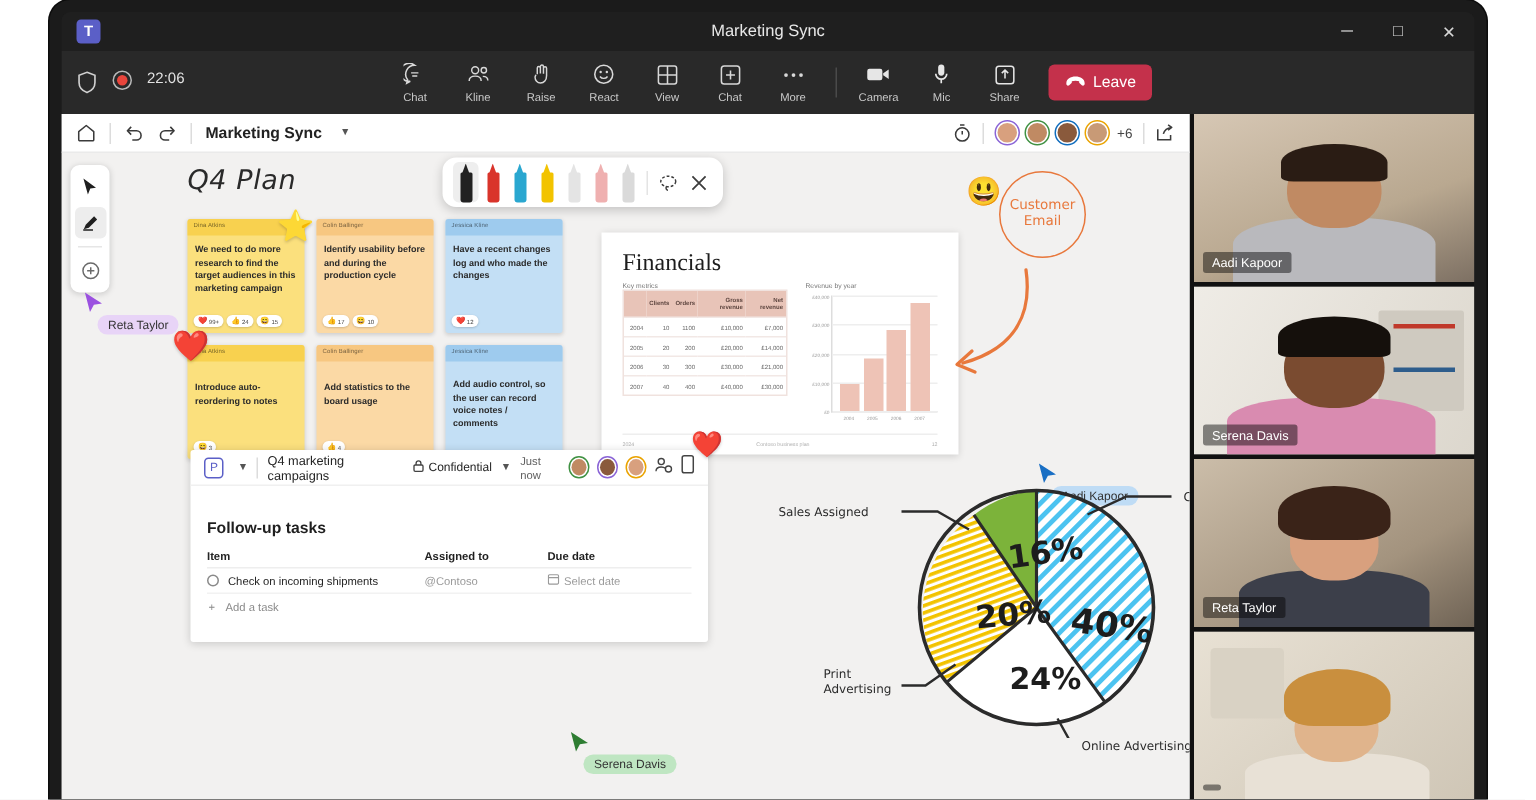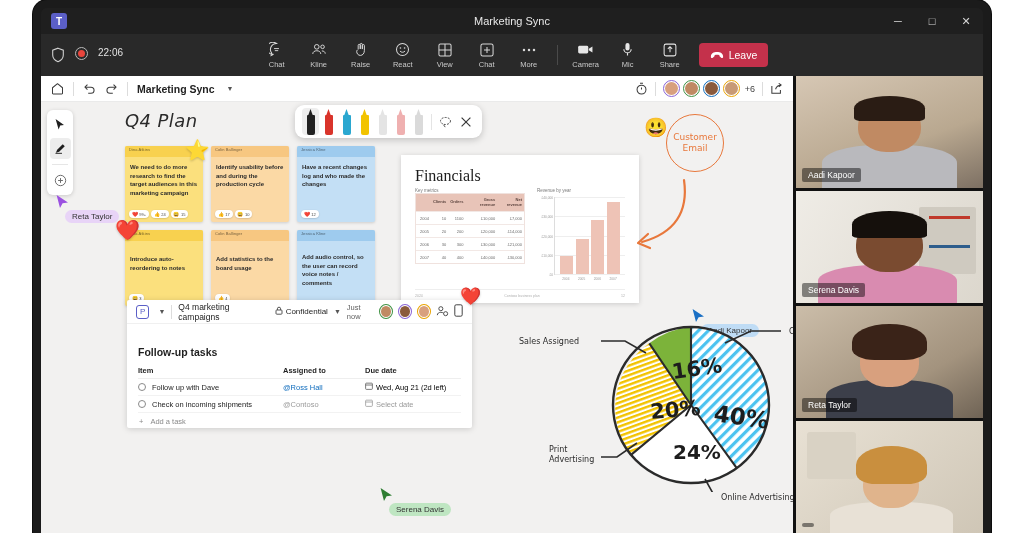--- a/index.html
+++ b/index.html
@@ -748,36 +748,20 @@
 
           <div id="tctable">
             <div class="trow hdr">
               <span class="c-item">Item</span>
               <span class="c-assign">Assigned to</span>
               <span class="c-due">Due date</span>
             </div>
             <div class="trow">
               <span class="c-item">
                 <span class="ckbox"></span>
-                <span>Follow up with Dave</span>
-              </span>
-              <span class="c-assign" style="color:#0f6cbd">@Ross Hall</span>
-              <span class="c-due">
-                <span>
-                  <svg width="8" height="8" viewBox="0 0 9 9">
-                        <rect x=".7" y="1.3" width="7.6" height="7" rx=".9" fill="none" stroke="#5a5a5a" stroke-width=".9"></rect>
-                        <path d="M.7 3.4h7.6" stroke="#5a5a5a" stroke-width=".9"></path>
-                      </svg>
-                </span>
-                <span>Wed, Aug 21 (2d left)</span>
-              </span>
-            </div>
-            <div class="trow">
-              <span class="c-item">
-                <span class="ckbox"></span>
                 <span>Check on incoming shipments</span>
               </span>
               <span class="c-assign" style="color:#9a9a9a">@Contoso</span>
               <span class="c-due" style="color:#9a9a9a">
                 <span>
                   <svg width="8" height="8" viewBox="0 0 9 9">
                         <rect x=".7" y="1.3" width="7.6" height="7" rx=".9" fill="none" stroke="#9a9a9a" stroke-width=".9"></rect>
                         <path d="M.7 3.4h7.6" stroke="#9a9a9a" stroke-width=".9"></path>
                       </svg>
                 </span>

